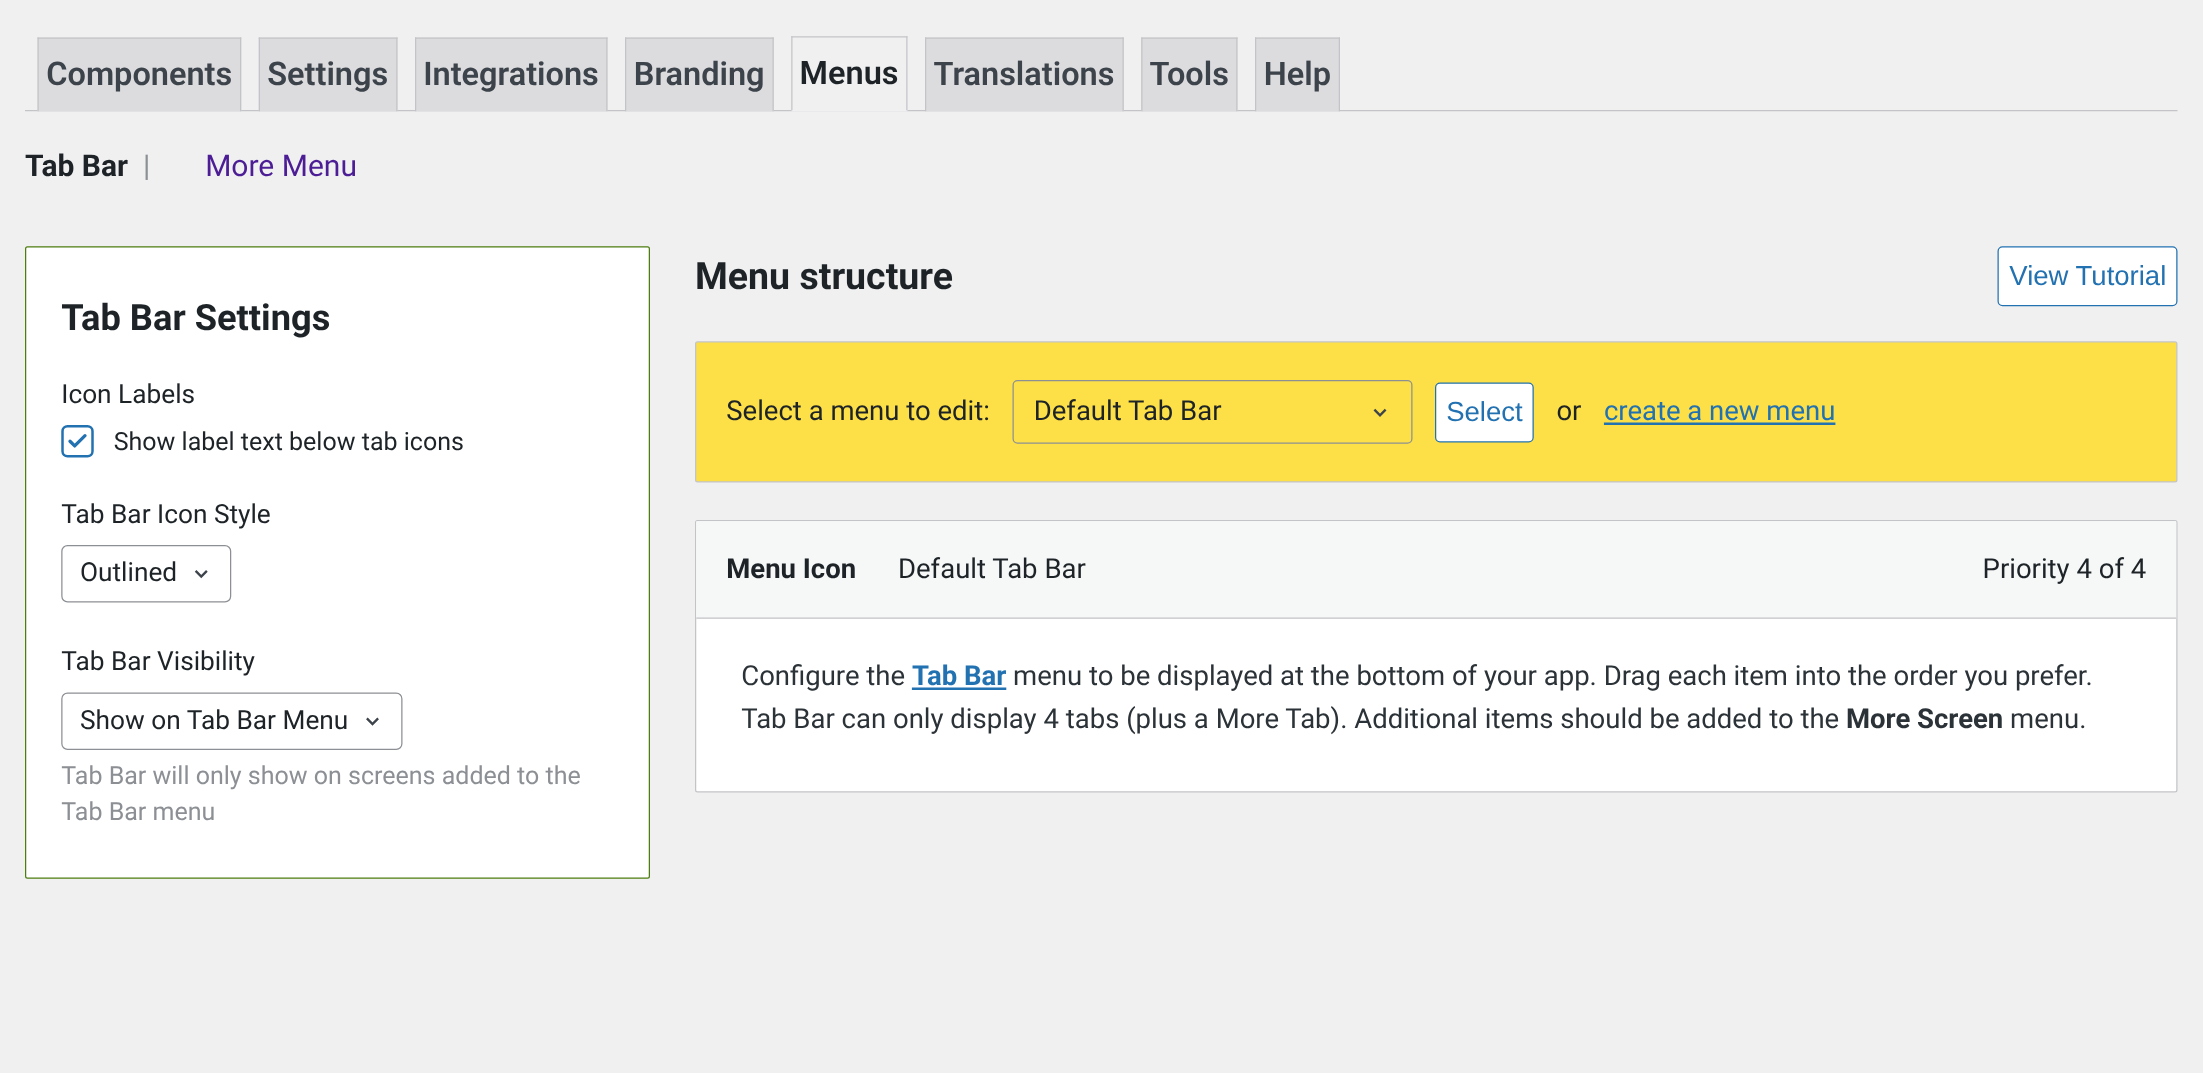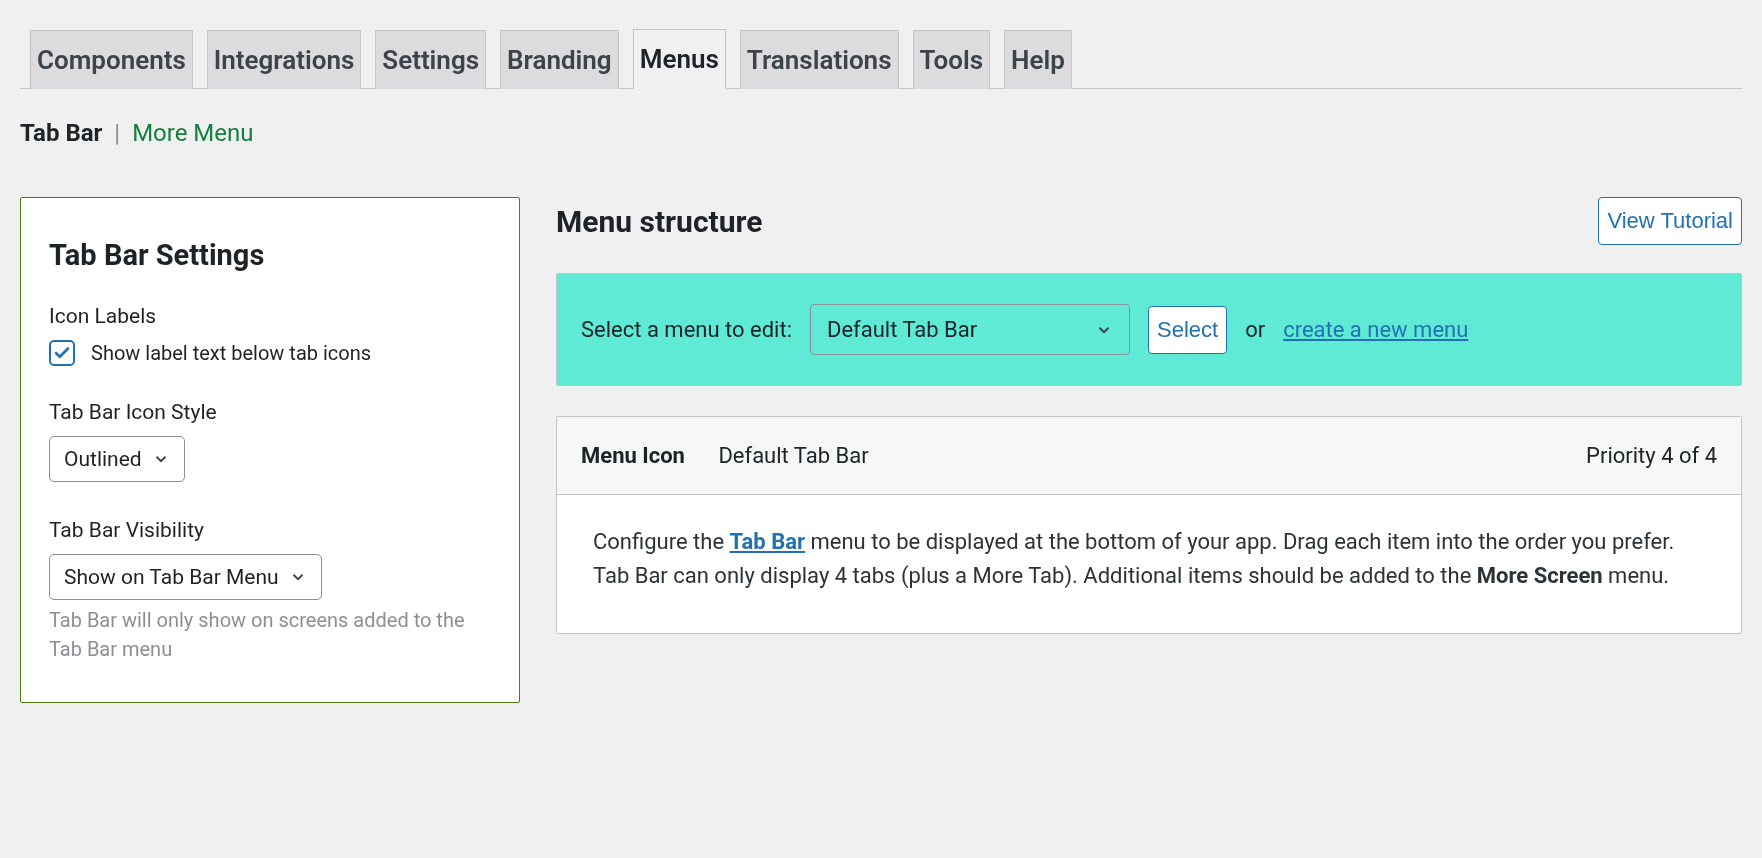--- a/index.html
+++ b/index.html
@@ -46,22 +46,23 @@
   }
   .subnav .current {
     font-weight: 700;
     color: #1d2327;
   }
   .subnav .sep {
     color: #8c8f94;
     margin: 0 6px;
   }
   .subnav .link {
-    color: #15803d;
-    cursor: pointer;
+    color: #4c1d95;
+    cursor: pointer;
+    margin-left: 32px;
   }
 
   
   .layout {
     display: flex;
     gap: 36px;
     align-items: flex-start;
   }
   .sidebar {
     width: 500px;
@@ -139,21 +140,21 @@
     background: #fff;
     padding: 10px 8px;
     border-radius: 4px;
     font-size: 22px;
     cursor: pointer;
   }
 
   .panel {
     border: 1px solid #c3c4c7;
     border-radius: 2px;
-    background: #5eead4;
+    background: #fde047;
     padding: 30px 24px;
     display: flex;
     align-items: center;
     flex-wrap: wrap;
     gap: 18px;
     font-size: 22px;
     margin-bottom: 30px;
   }
   .panel .sel {
     border: 1px solid #8c8f94;
@@ -204,22 +205,22 @@
   }
   .ms-body strong { font-weight: 700; }
 </style>
 </head>
 <body>
 
 <div class="wrap">
 
   <div class="tabs">
     <div class="tab">Components</div>
+    <div class="tab">Settings</div>
     <div class="tab">Integrations</div>
-    <div class="tab">Settings</div>
     <div class="tab">Branding</div>
     <div class="tab active">Menus</div>
     <div class="tab">Translations</div>
     <div class="tab">Tools</div>
     <div class="tab">Help</div>
   </div>
 
   <div class="subnav">
     <span class="current">Tab Bar</span>
     <span class="sep">|</span>

